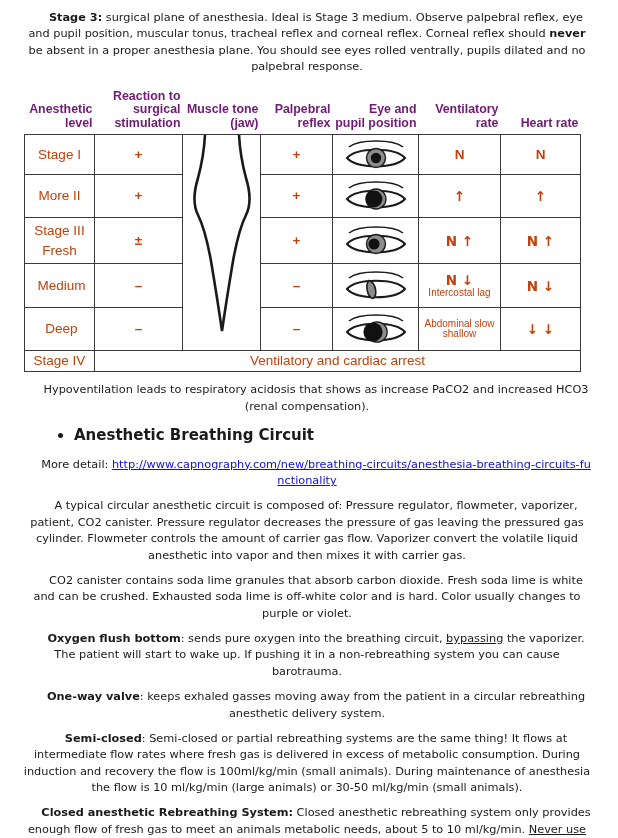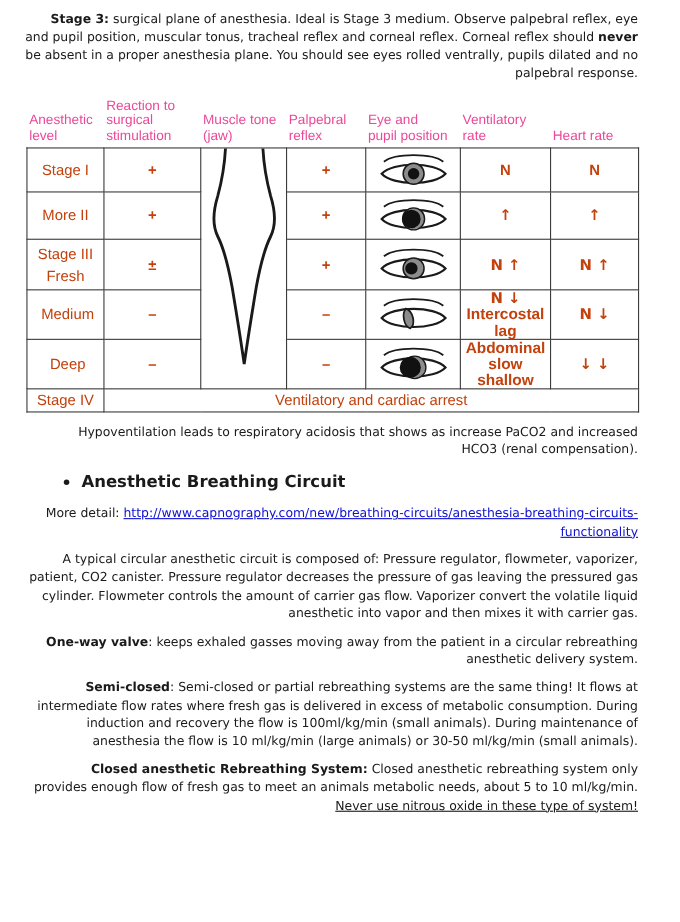--- a/index.html
+++ b/index.html
@@ -9,22 +9,22 @@
     min-height: 838px;
     background: #ffffff;
     font-family: "DejaVu Sans", sans-serif;
     font-size: 11.3px;
     color: #1a1a1a;
     line-height: 1.45;
   }
   .page { padding: 10px 22px 14px 22px; }
 
   p.para {
-    margin: 0 16px 9px 0;
-    text-align: right;
+    margin: 0 4px 9px 0;
+    text-align: center;
     text-indent: 18px;
   }
   b, strong { font-weight: bold; }
   .u { text-decoration: underline; }
   a.link { color: #1010d0; text-decoration: underline; word-break: break-all; }
 
   ul.bullets {
     margin: 10px 0 10px 0;
     padding-left: 52px;
     list-style: disc;
@@ -42,26 +42,26 @@
   table.stages col.c0 { width: 70px; }
   table.stages col.c1 { width: 88px; }
   table.stages col.c2 { width: 78px; }
   table.stages col.c3 { width: 72px; }
   table.stages col.c4 { width: 86px; }
   table.stages col.c5 { width: 82px; }
   table.stages col.c6 { width: 80px; }
 
   table.stages thead th {
     border: none;
-    font-weight: normal;
+    font-weight: bold;
     font-size: 12.4px;
-    color: #ec4899;
+    color: #701a75;
     vertical-align: bottom;
     padding: 0 2px 3px 2px;
-    text-align: left;
+    text-align: right;
     line-height: 1.12;
   }
   table.stages tbody td {
     border: 1.3px solid #3a3a3a;
     text-align: center;
     vertical-align: middle;
     font-size: 13.5px;
     color: #c2410c;
     padding: 0;
   }
@@ -69,22 +69,22 @@
     text-align: left;
     padding-left: 5px;
     font-size: 12.6px;
     white-space: nowrap;
   }
   td.rowlabel.ctr { text-align: center; padding-left: 4px; }
   td.sym { font-size: 19px; font-weight: bold; line-height: 1; }
   td.musclecell { padding: 0; position: relative; }
   td.ratecell { font-size: 15px; font-weight: bold; line-height: 1.05; }
   .rate-sub {
-    font-size: 14px;
-    font-weight: bold;
+    font-size: 10px;
+    font-weight: normal;
     line-height: 1.05;
     display: block;
   }
   td.stage4 { text-align: left; padding-left: 5px; font-size: 12.6px; }
   td.eyecell { padding: 1px 0; }
 
   .r1 { height: 40px; }
   .r2 { height: 43px; }
   .r3 { height: 46px; margin-left: 12px; }
   .r4 { height: 44px; }
@@ -251,21 +251,23 @@
   <p class="para">Hypoventilation leads to respiratory acidosis that shows as increase PaCO2 and increased HCO3 (renal compensation).</p>
 
   <ul class="bullets">
     <li><span>Anesthetic Breathing Circuit</span></li>
   </ul>
 
   <p class="para"><span>More detail: </span><a class="link" href="#">http://www.capnography.com/new/breathing-circuits/anesthesia-breathing-circuits-functionality</a></p>
 
   <p class="para">A typical circular anesthetic circuit is composed of: Pressure regulator, flowmeter, vaporizer, patient, CO2 canister. Pressure regulator decreases the pressure of gas leaving the pressured gas cylinder. Flowmeter controls the amount of carrier gas flow. Vaporizer convert the volatile liquid anesthetic into vapor and then mixes it with carrier gas.</p>
 
-
+  <p class="para">CO2 canister contains soda lime granules that absorb carbon dioxide. Fresh soda lime is white and can be crushed. Exhausted soda lime is off-white color and is hard. Color usually changes to purple or violet.</p>
+
+  <p class="para"><b>Oxygen flush bottom</b><span>: sends pure oxygen into the breathing circuit, </span><span class="u">bypassing</span><span> the vaporizer. The patient will start to wake up. If pushing it in a non-rebreathing system you can cause barotrauma.</span></p>
 
   <p class="para"><b>One-way valve</b><span>: keeps exhaled gasses moving away from the patient in a circular rebreathing anesthetic delivery system.</span></p>
 
   <p class="para"><b>Semi-closed</b><span>: Semi-closed or partial rebreathing systems are the same thing! It flows at intermediate flow rates where fresh gas is delivered in excess of metabolic consumption. During induction and recovery the flow is 100ml/kg/min (small animals). During maintenance of anesthesia the flow is 10 ml/kg/min (large animals) or 30-50 ml/kg/min (small animals).</span></p>
 
   <p class="para"><b>Closed anesthetic Rebreathing System:</b><span> Closed anesthetic rebreathing system only provides enough flow of fresh gas to meet an animals metabolic needs, about 5 to 10 ml/kg/min. </span><span class="u">Never use nitrous oxide in these type of system!</span></p>
 
 </div>
 
 </body></html>

